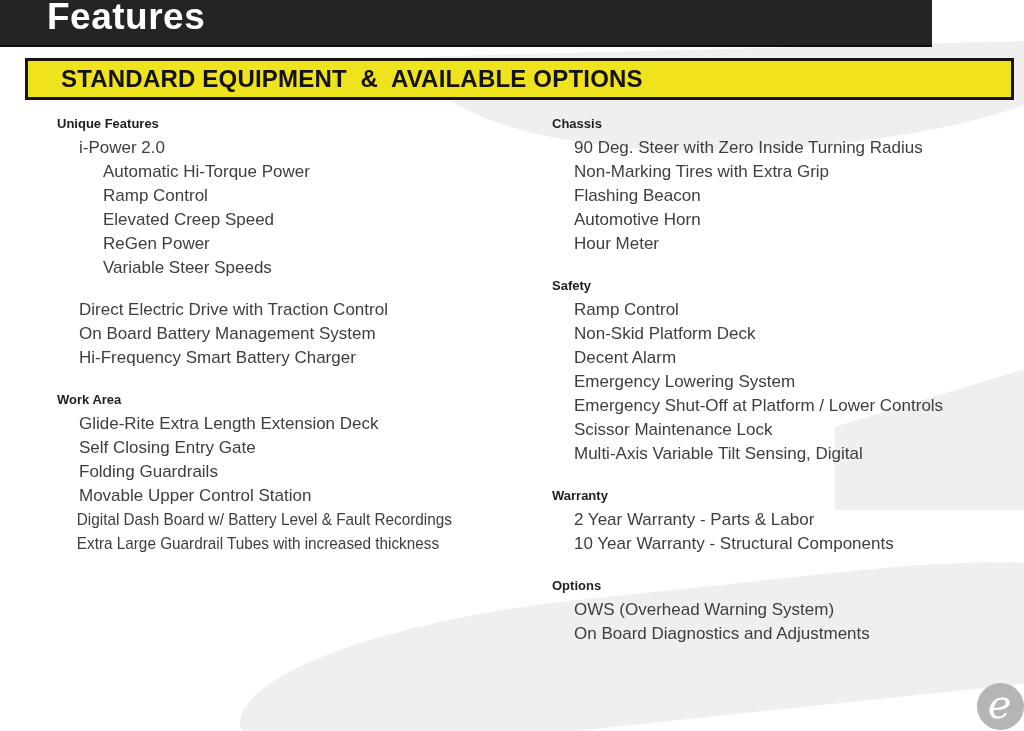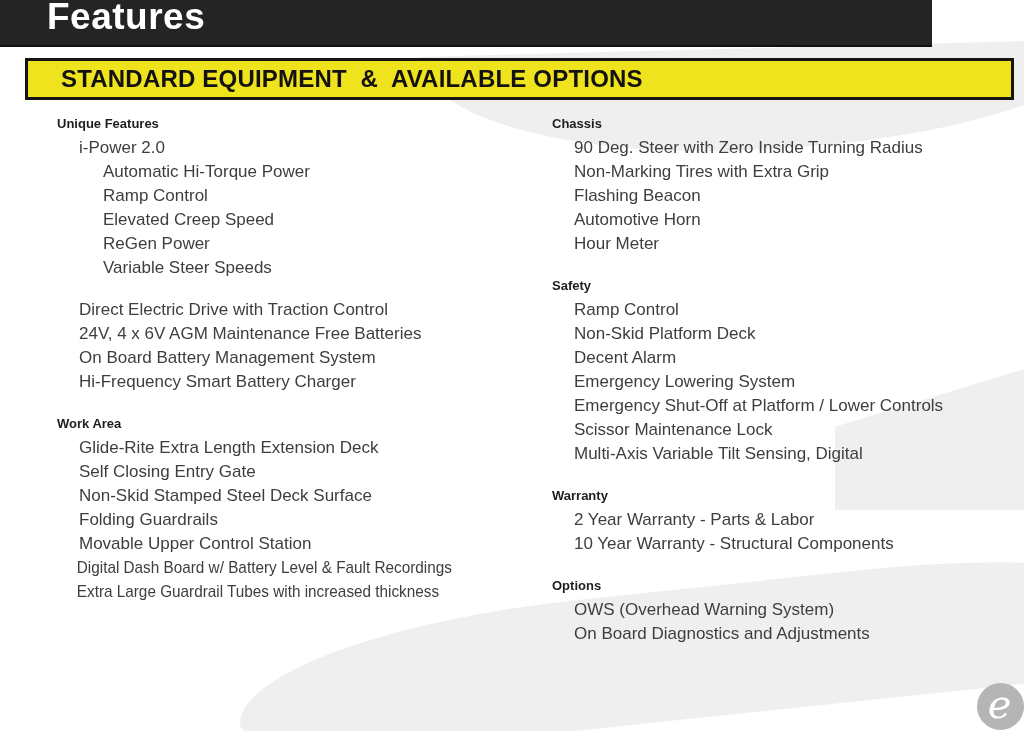--- a/index.html
+++ b/index.html
@@ -152,29 +152,27 @@
       <h3 class="fhead">Unique Features</h3>
       <div class="fitem lvl1">i-Power 2.0</div>
       <div class="fitem lvl2">Automatic Hi-Torque Power</div>
       <div class="fitem lvl2">Ramp Control</div>
       <div class="fitem lvl2">Elevated Creep Speed</div>
       <div class="fitem lvl2">ReGen Power</div>
       <div class="fitem lvl2">Variable Steer Speeds</div>
     </section>
     <section class="fsec">
       <div class="fitem lvl1">Direct Electric Drive with Traction Control</div>
-      <div class="fitem lvl1">24V, 4 x 6V AGM Maintenance Free Batteries</div>
       <div class="fitem lvl1">On Board Battery Management System</div>
       <div class="fitem lvl1">Hi-Frequency Smart Battery Charger</div>
     </section>
     <section class="fsec">
       <h3 class="fhead">Work Area</h3>
       <div class="fitem lvl1">Glide-Rite Extra Length Extension Deck</div>
       <div class="fitem lvl1">Self Closing Entry Gate</div>
-      <div class="fitem lvl1">Non-Skid Stamped Steel Deck Surface</div>
       <div class="fitem lvl1">Folding Guardrails</div>
       <div class="fitem lvl1">Movable Upper Control Station</div>
       <div class="fitem lvl1 narrow">Digital Dash Board w/ Battery Level &amp; Fault Recordings</div>
       <div class="fitem lvl1 narrow">Extra Large Guardrail Tubes with increased thickness</div>
     </section>
   </div>
 <div class="col col-right">
     <section class="fsec">
       <h3 class="fhead">Chassis</h3>
       <div class="fitem lvl1">90 Deg. Steer with Zero Inside Turning Radius</div>

